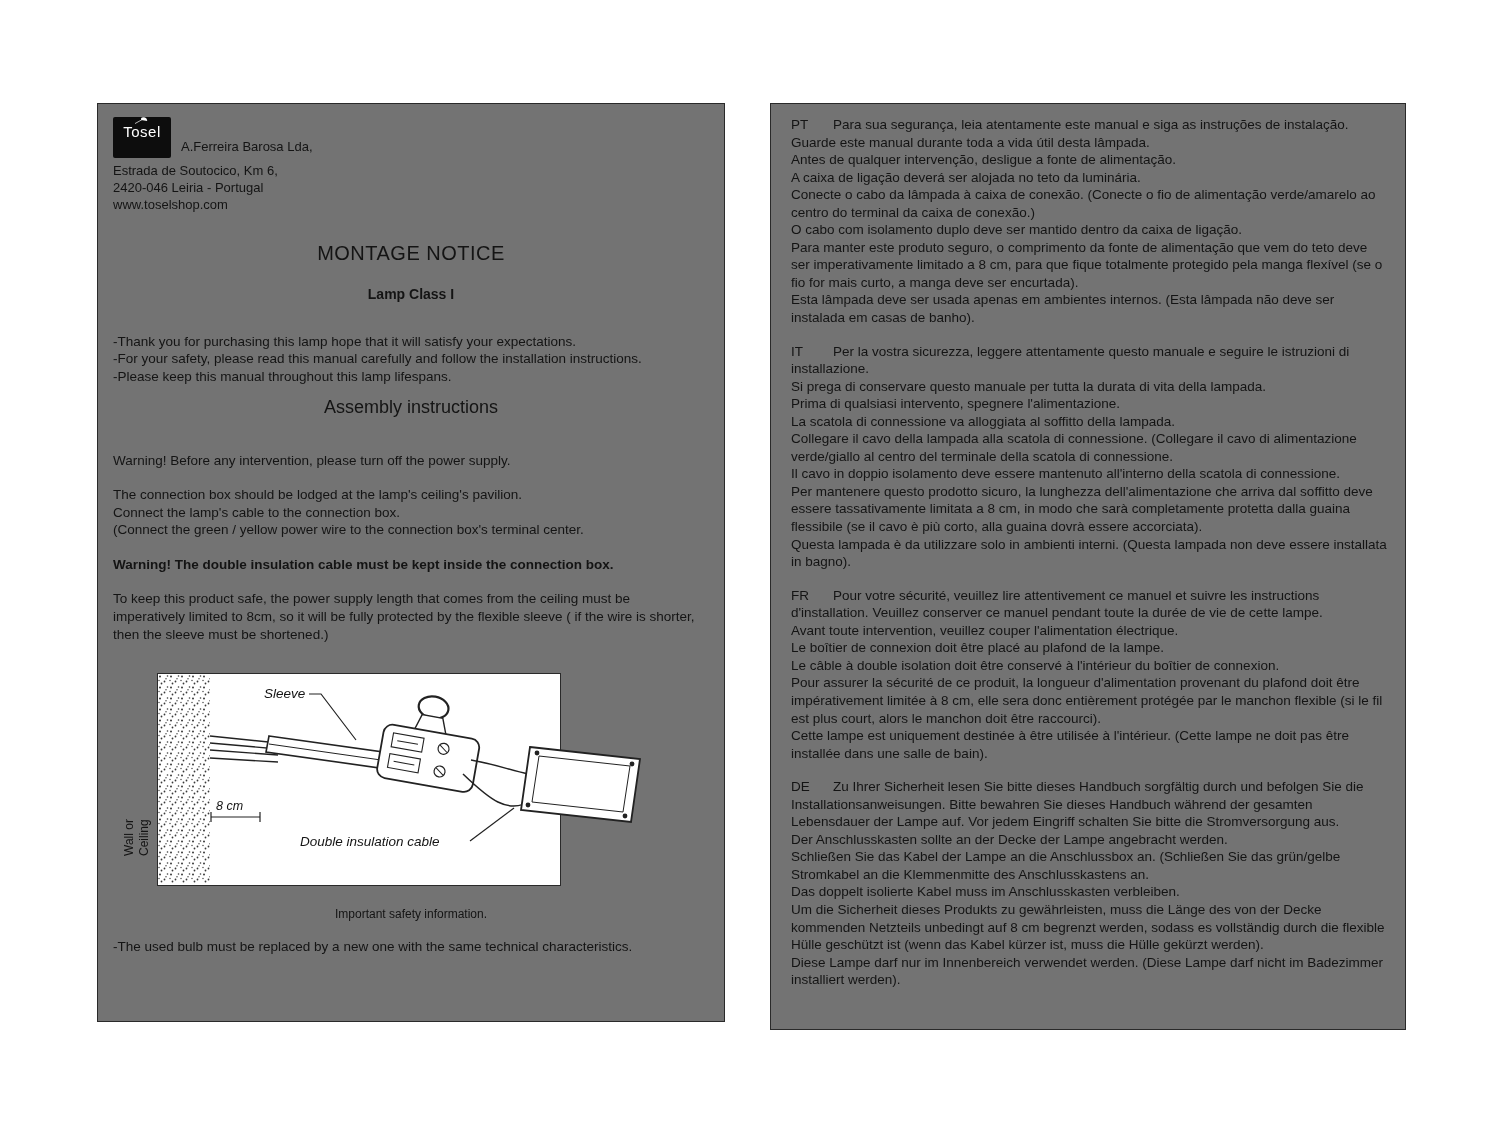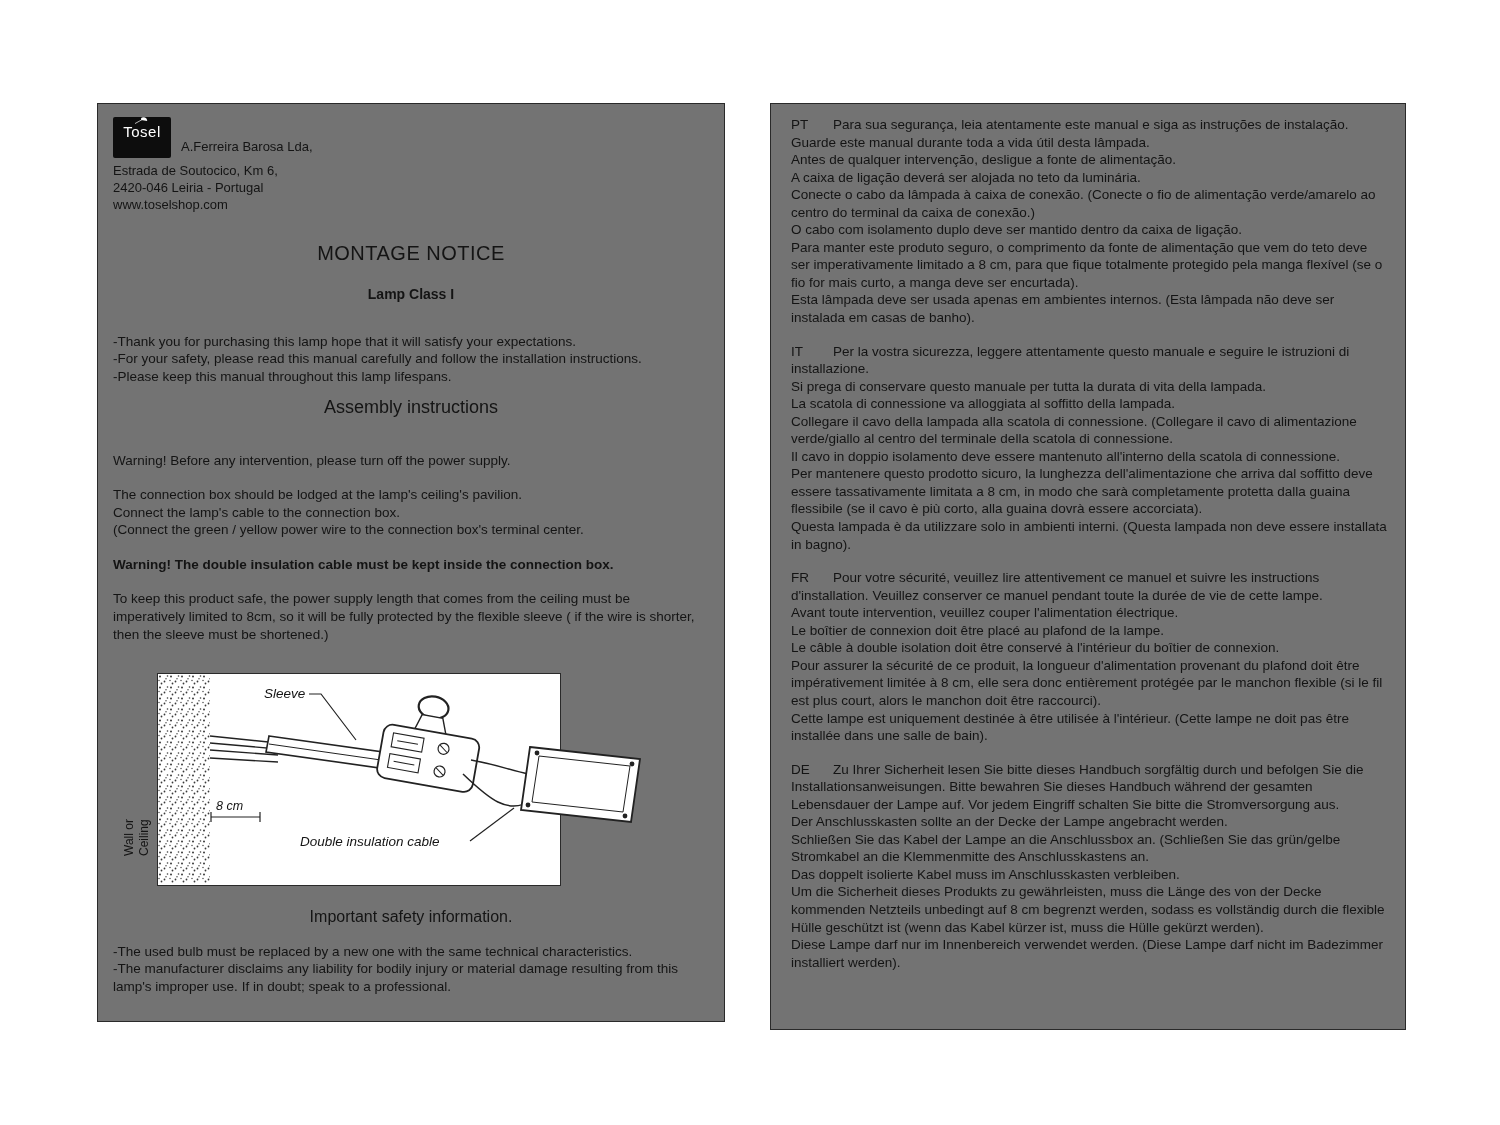--- a/index.html
+++ b/index.html
@@ -43,21 +43,21 @@
   .length-para { margin-top:17px; max-width:588px; }
 
   .diagram-wrap { position:relative; margin-top:30px; margin-left:44px; width:498px; }
   .diagram-box { width:404px; height:213px; border:1.5px solid #2a2a2a; background:#fff;font-style:italic; }
   .wall-label {
     position:absolute; left:-46px; top:142px; width:52px;
     transform:rotate(-90deg); transform-origin:center;
     font-size:12px; line-height:1.25; text-align:left;
   }
 
-  .h-safety { text-align:center; font-size:16px; font-weight:400; margin-top:21px; }
+  .h-safety { text-align:center; font-size:12px; font-weight:400; margin-top:21px; }
   .safety-block { margin-top:15px; }
   .safety-block p { margin:0; max-width:590px; }
 
   
   .lang { margin-bottom:16px; }
   .lang p { margin:0; }
   .lang .code { display:inline-block; min-width:42px; }
 
   svg text { font-family:"Liberation Sans", sans-serif; fill:#141414; }
 </style>
@@ -174,40 +174,40 @@
         <text x="142" y="172" font-size="13.5">Double insulation cable</text>
         <path d="M312 167 L356 134" stroke="#222" stroke-width="1.2" fill="none"></path>
       </svg>
     </div>
   </div>
 
   <div class="h-safety">Important safety information.</div>
 
   <div class="safety-block">
     <p>-The used bulb must be replaced by a new one with the same technical characteristics.</p>
-    <p>-The manufacturer disclaims any liability for bodily injury or material damage resulting from this lamp's improper use. If in doubt; speak to a professional.</p>
   </div>
 </div>
 
 <div class="panel panel-right">
 
   <section class="lang">
     <p><span class="code">PT</span><span>Para sua segurança, leia atentamente este manual e siga as instruções de instalação.</span></p>
     <p>Guarde este manual durante toda a vida útil desta lâmpada.</p>
     <p>Antes de qualquer intervenção, desligue a fonte de alimentação.</p>
     <p>A caixa de ligação deverá ser alojada no teto da luminária.</p>
     <p>Conecte o cabo da lâmpada à caixa de conexão. (Conecte o fio de alimentação verde/amarelo ao centro do terminal da caixa de conexão.)</p>
     <p>O cabo com isolamento duplo deve ser mantido dentro da caixa de ligação.</p>
     <p>Para manter este produto seguro, o comprimento da fonte de alimentação que vem do teto deve ser imperativamente limitado a 8 cm, para que fique totalmente protegido pela manga flexível (se o fio for mais curto, a manga deve ser encurtada).</p>
     <p>Esta lâmpada deve ser usada apenas em ambientes internos. (Esta lâmpada não deve ser instalada em casas de banho).</p>
   </section>
 
   <section class="lang">
     <p><span class="code">IT</span><span>Per la vostra sicurezza, leggere attentamente questo manuale e seguire le istruzioni di installazione.</span></p>
     <p>Si prega di conservare questo manuale per tutta la durata di vita della lampada.</p>
+    <p>Prima di qualsiasi intervento, spegnere l'alimentazione.</p>
     <p>La scatola di connessione va alloggiata al soffitto della lampada.</p>
     <p>Collegare il cavo della lampada alla scatola di connessione. (Collegare il cavo di alimentazione verde/giallo al centro del terminale della scatola di connessione.</p>
     <p>Il cavo in doppio isolamento deve essere mantenuto all'interno della scatola di connessione.</p>
     <p>Per mantenere questo prodotto sicuro, la lunghezza dell'alimentazione che arriva dal soffitto deve essere tassativamente limitata a 8 cm, in modo che sarà completamente protetta dalla guaina flessibile (se il cavo è più corto, alla guaina dovrà essere accorciata).</p>
     <p>Questa lampada è da utilizzare solo in ambienti interni. (Questa lampada non deve essere installata in bagno).</p>
   </section>
 
   <section class="lang">
     <p><span class="code">FR</span><span>Pour votre sécurité, veuillez lire attentivement ce manuel et suivre les instructions d'installation. Veuillez conserver ce manuel pendant toute la durée de vie de cette lampe.</span></p>
     <p>Avant toute intervention, veuillez couper l'alimentation électrique.</p>

